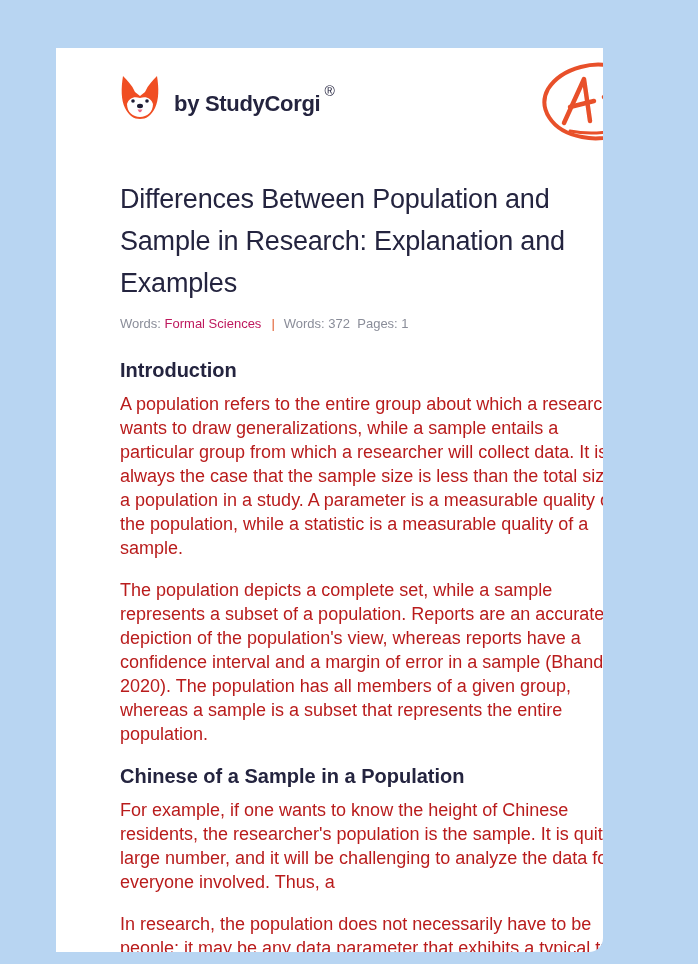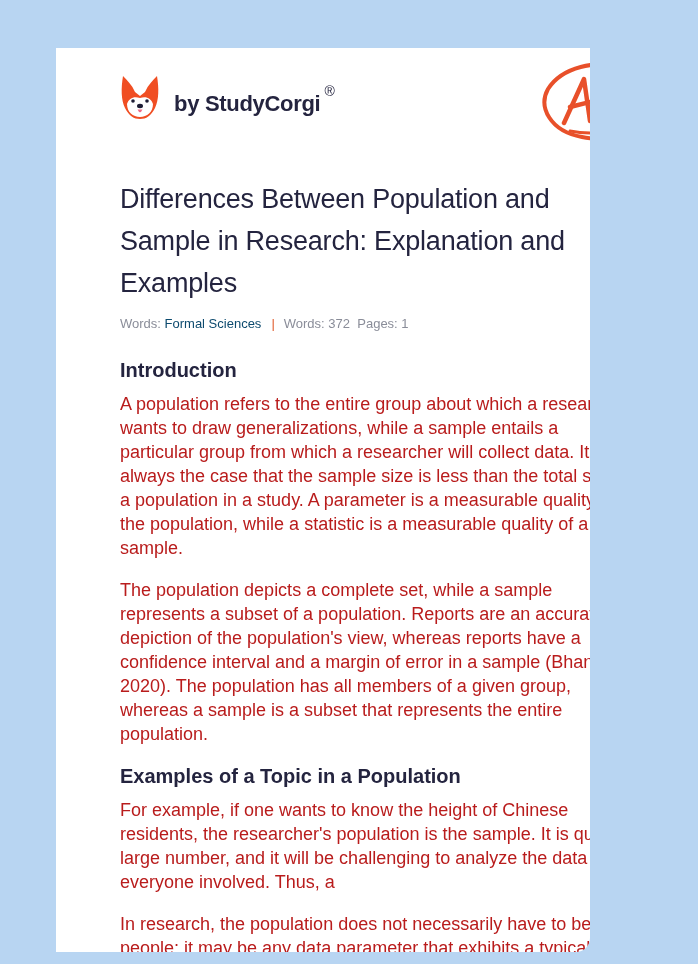--- a/index.html
+++ b/index.html
@@ -8,37 +8,38 @@
     background: #b8d5f2;
     font-family: "Liberation Sans", sans-serif;
     position: relative;
   }
   .card {
     position: absolute; left: 56px; top: 48px;
     width: 534px; height: 904px;
     background: #ffffff;
     border-bottom-right-radius: 14px;
     overflow: hidden;
+    padding-left: 13px;
   }
   .header { position: absolute; left: 64px; top: 26px; width: 530px; height: 70px; }
   .logo { position: absolute; left: 0; top: 0; display: flex; align-items: center; }
   .corgi { width: 40px; height: 46px; }
   .brand {
     margin-left: 14px; margin-top: 14px;
     font-size: 22px; font-weight: bold; color: #24243f; letter-spacing: -0.3px;
   }
   .reg { font-size: 14px; vertical-align: top; position: relative; top: -8px; margin-left: 4px; color: #24243f; font-weight: normal; }
   .grade { position: absolute; left: 420px; top: -13px; width: 112px; height: 82px; }
   .content { position: absolute; left: 64px; top: 130px; width: 515px; }
   h1 {
     margin: 0; font-size: 27px; line-height: 42px; font-weight: normal; color: #24243f;
     letter-spacing: -0.2px;
   }
   .meta { margin-top: 12px; font-size: 13px; color: #8a8d99; height: 20px; }
-  .meta .topic-val { color: #0c4a6e; }
+  .meta .topic-val { color: #be185d; }
   .meta .sep { color: #e05a2b; margin: 0 9px 0 10px; }
   h2 { margin: 22px 0 10px 0; font-size: 20px; font-weight: bold; color: #24243f; line-height: 24px; }
   p { margin: 0 0 18px 0; font-size: 18px; line-height: 24px; color: #b91c1c; }
   h2.second { margin-top: 2px; }
 </style>
 </head>
 <body>
 
 <div class="card">
   <div class="header">
@@ -66,17 +67,17 @@
     <h1>Differences Between Population and Sample in Research: Explanation and Examples</h1>
     <div class="meta">
       <span>Words:</span>
       <span class="topic-val">Formal Sciences</span><span class="sep">|</span><span>Words: 372</span>&nbsp;&nbsp;<span>Pages: 1</span>
     </div>
 
     <h2>Introduction</h2>
     <p>A population refers to the entire group about which a researcher wants to draw generalizations, while a sample entails a particular group from which a researcher will collect data. It is always the case that the sample size is less than the total size of a population in a study. A parameter is a measurable quality of the population, while a statistic is a measurable quality of a sample.</p>
     <p>The population depicts a complete set, while a sample represents a subset of a population. Reports are an accurate depiction of the population's view, whereas reports have a confidence interval and a margin of error in a sample (Bhandari, 2020). The population has all members of a given group, whereas a sample is a subset that represents the entire population.</p>
 
-    <h2 class="second">Examples of a Topic in a Population</h2>
+    <h2 class="second">Chinese of a Sample in a Population</h2>
     <p>For example, if one wants to know the height of Chinese residents, the researcher's population is the sample. It is quite a large number, and it will be challenging to analyze the data for everyone involved. Thus, a</p>
     <p>In research, the population does not necessarily have to be people; it may be any data parameter that exhibits a typical trait, such as the total number of pet stores in a town. However, the representative sample entails the members of the population who were engaged in a survey.</p>
   </div>
 </div>
 
 </body></html>

